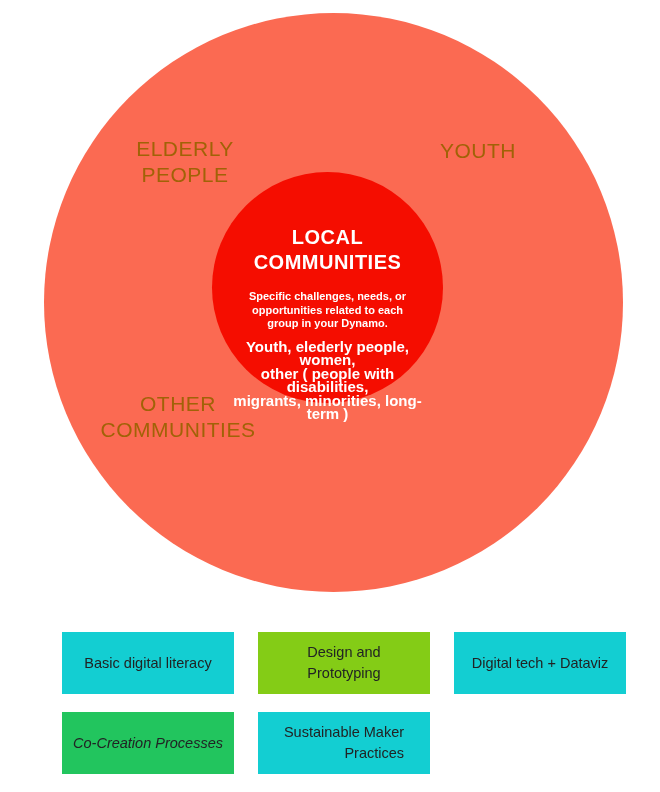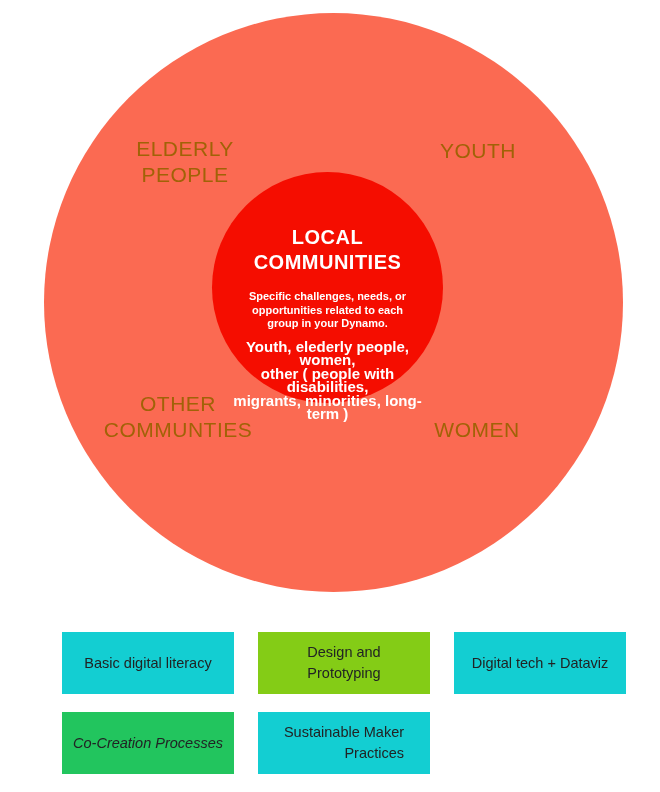--- a/index.html
+++ b/index.html
@@ -109,23 +109,22 @@
   <div class="circle outer-circle" style="background-color: rgb(251, 106, 82);"></div>
 
   <div class="circle inner-circle" style="background-color: rgb(245, 13, 0);"></div>
 
   <div class="ring-label label-elderly">ELDERLY
 PEOPLE</div>
 
   <div class="ring-label label-youth">YOUTH</div>
 
   <div class="ring-label label-other">OTHER
-COMMUNTIES</div>
+COMMUNITIES</div>
 
-  <div class="ring-label label-women">WOMEN</div>
 
   <div class="inner-text">
     <div class="inner-title">LOCAL
 COMMUNITIES</div>
     <div class="inner-desc">Specific challenges, needs, or
 opportunities related to each
 group in your Dynamo.</div>
     <div class="inner-groups">Youth, elederly people, women,
 other ( people with disabilities,
 migrants, minorities, long-term )</div>

